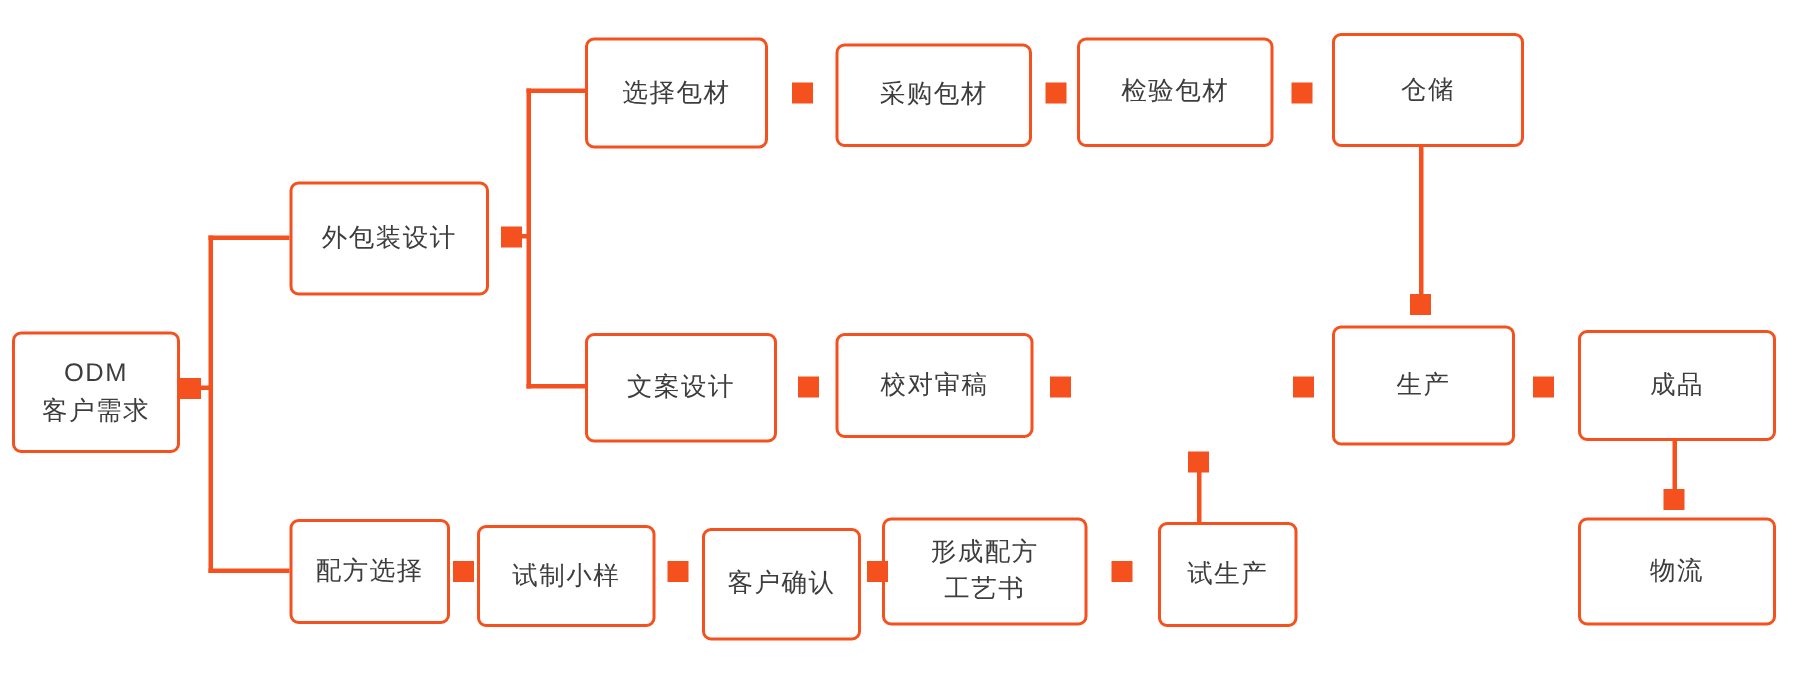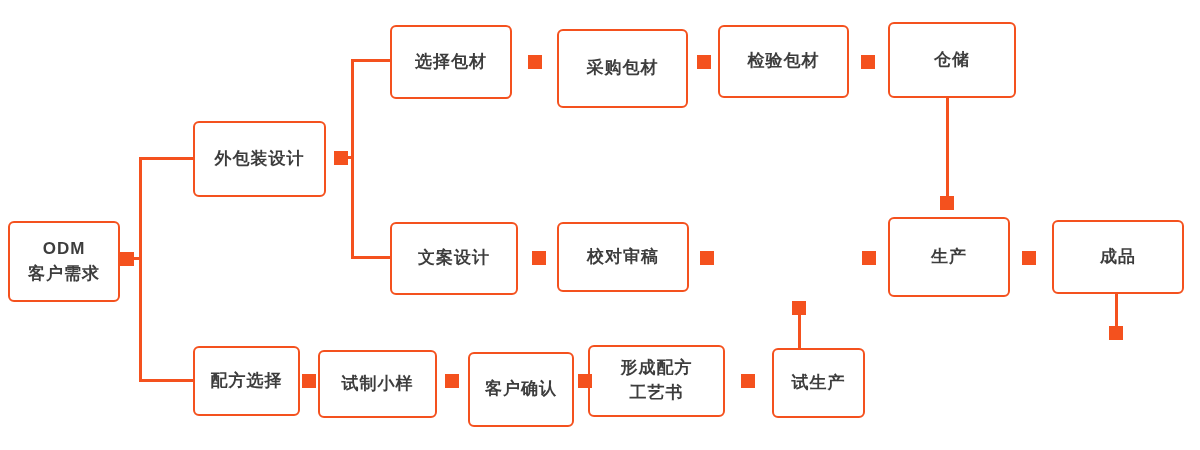--- a/index.html
+++ b/index.html
@@ -20,21 +20,20 @@
     border-radius: 6px;
     display: flex;
     align-items: center;
     justify-content: center;
     text-align: center;
     font-size: 17px;
     line-height: 1.45;
     color: #3d3d3d;
     white-space: pre-line;
     letter-spacing: 1px;
-    font-weight: bold;
   }
   .sq {
     position: absolute;
     width: 14px;
     height: 14px;
     background: var(--accent);
   }
   .ln {
     position: absolute;
     background: var(--accent);
@@ -45,34 +44,35 @@
 
 <div class="canvas">
 
   <div class="node" style="left:8px;top:221px;width:112px;height:81px">ODM
 客户需求</div>
 
   <div class="node" style="left:193px;top:121px;width:133px;height:76px">外包装设计</div>
   <div class="node" style="left:193px;top:346px;width:107px;height:70px">配方选择</div>
 
   <div class="node" style="left:390px;top:25px;width:122px;height:74px">选择包材</div>
-  <div class="node" style="left:557px;top:29px;width:131px;height:79px">采购包材</div>
+  <div class="node" style="left:557px;top:29px;width:131px;height:69px">采购包材</div>
   <div class="node" style="left:718px;top:25px;width:131px;height:73px">检验包材</div>
   <div class="node" style="left:888px;top:22px;width:128px;height:76px">仓储</div>
 
   <div class="node" style="left:390px;top:222px;width:128px;height:73px">文案设计</div>
   <div class="node" style="left:557px;top:222px;width:132px;height:70px">校对审稿</div>
   <div class="node" style="left:888px;top:217px;width:122px;height:80px">生产</div>
   <div class="node" style="left:1052px;top:220px;width:132px;height:74px">成品</div>
 
   <div class="node" style="left:318px;top:350px;width:119px;height:68px">试制小样</div>
   <div class="node" style="left:468px;top:352px;width:106px;height:75px">客户确认</div>
   <div class="node" style="left:588px;top:345px;width:137px;height:72px">形成配方
 工艺书</div>
   <div class="node" style="left:772px;top:348px;width:93px;height:70px">试生产</div>
+  <div class="node" style="left:1052px;top:345px;width:132px;height:72px">物流</div>
 
   <div class="sq" style="left:120px;top:252px"></div>
   <div class="ln" style="left:132px;top:257px;width:10px;height:3px"></div>
   <div class="ln" style="left:139px;top:157px;width:3px;height:225px"></div>
   <div class="ln" style="left:139px;top:157px;width:54px;height:3px"></div>
   <div class="ln" style="left:139px;top:379px;width:54px;height:3px"></div>
 
   <div class="sq" style="left:334px;top:151px"></div>
   <div class="ln" style="left:346px;top:156px;width:8px;height:3px"></div>
   <div class="ln" style="left:351px;top:59px;width:3px;height:200px"></div>

